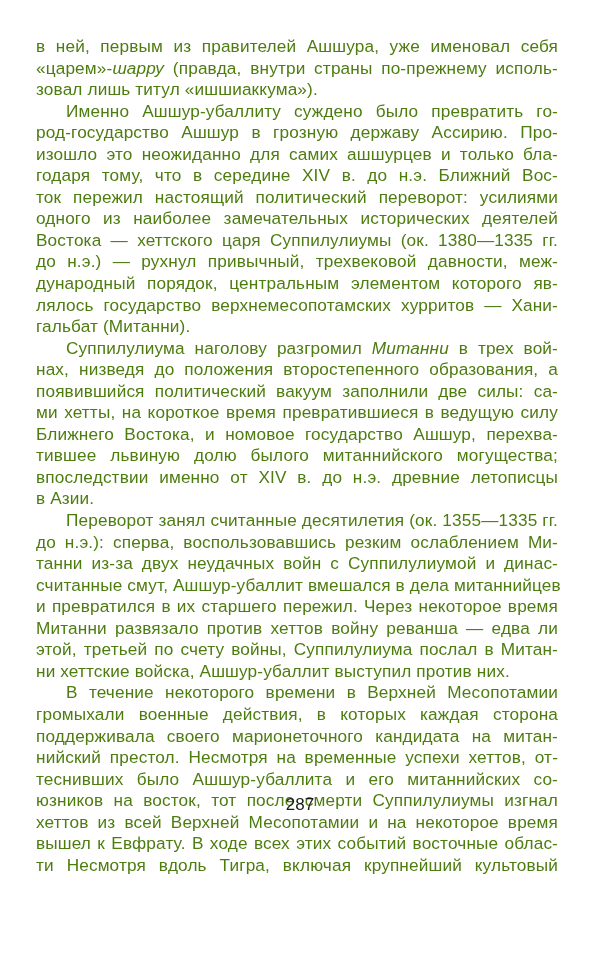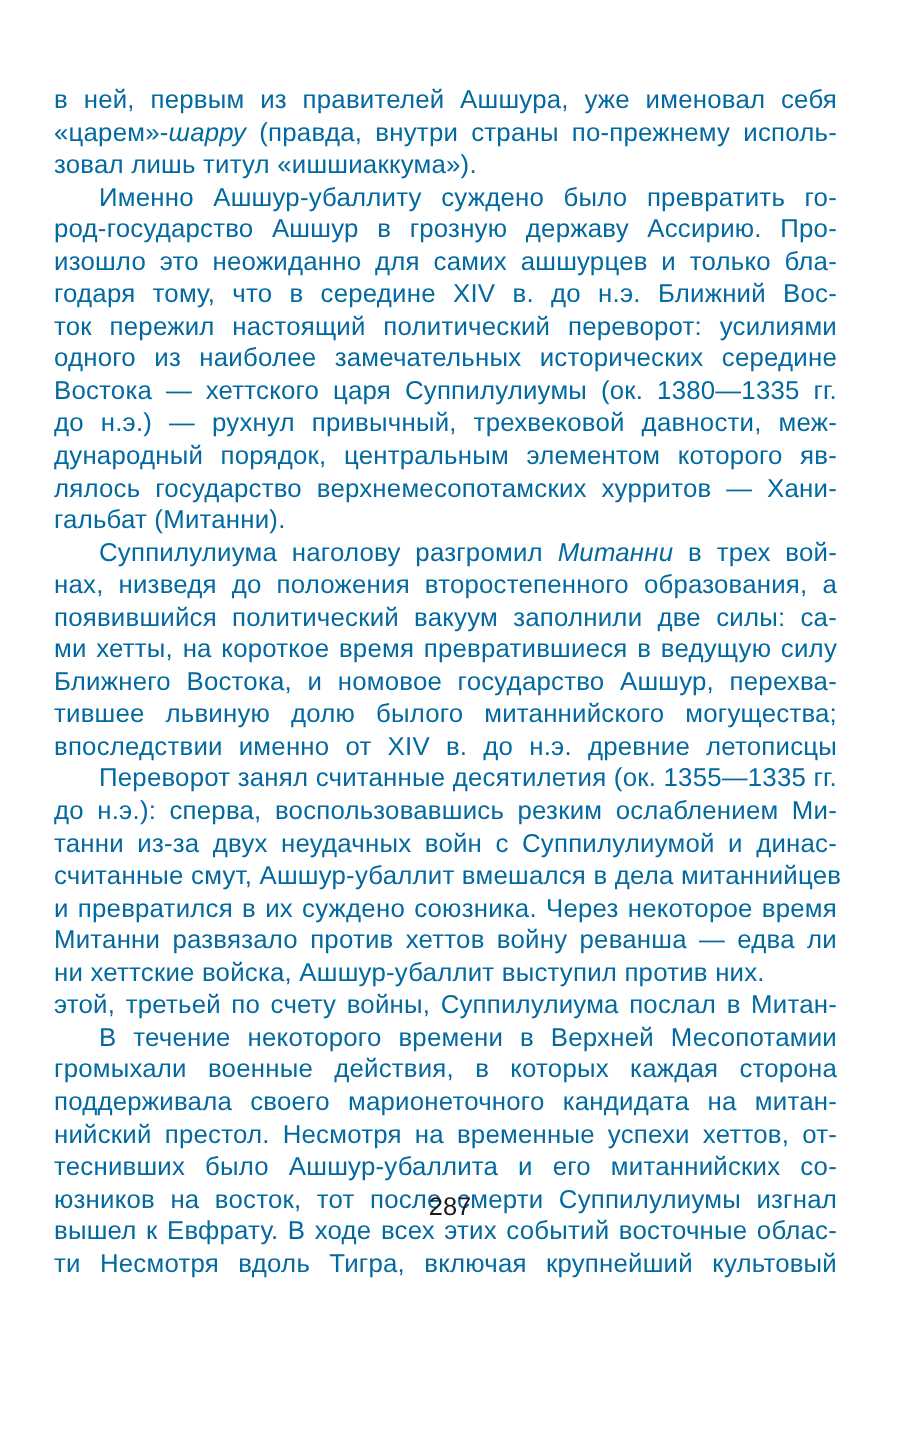--- a/index.html
+++ b/index.html
@@ -3,22 +3,21 @@
   <meta charset="utf-8">
   <style>
     html, body { margin: 0; padding: 0; background: #ffffff; }
     body { width: 600px; height: 956px; position: relative; overflow: hidden; }
     .page {
       position: absolute;
       left: 36px;
       top: 36px;
       width: 522px;
       font-family: "Liberation Serif", serif;
-      color: #0369a1;
-      margin-top: 20px;
+      color: #4d7c0f;
     }
     .line {
       height: 21.55px;
       line-height: 21.55px;
       font-size: 17.2px;
       white-space: nowrap;
       text-align: justify;
       text-align-last: justify;
       letter-spacing: 0.15px;
       font-family: "Liberation Sans", sans-serif;
@@ -45,51 +44,53 @@
       <div class="line">в ней, первым из правителей Ашшура, уже именовал себя</div>
       <div class="line">«царем»-<i>шарру</i> (правда, внутри страны по-прежнему исполь-</div>
       <div class="line last">зовал лишь титул «ишшиаккума»).</div>
     </div>
     <div>
       <div class="line indent">Именно Ашшур-убаллиту суждено было превратить го-</div>
       <div class="line">род-государство Ашшур в грозную державу Ассирию. Про-</div>
       <div class="line">изошло это неожиданно для самих ашшурцев и только бла-</div>
       <div class="line">годаря тому, что в середине XIV в. до н.э. Ближний Вос-</div>
       <div class="line">ток пережил настоящий политический переворот: усилиями</div>
-      <div class="line">одного из наиболее замечательных исторических середине</div>
+      <div class="line">одного из наиболее замечательных исторических деятелей</div>
       <div class="line">Востока — хеттского царя Суппилулиумы (ок. 1380—1335 гг.</div>
       <div class="line">до н.э.) — рухнул привычный, трехвековой давности, меж-</div>
       <div class="line">дународный порядок, центральным элементом которого яв-</div>
       <div class="line">лялось государство верхнемесопотамских хурритов — Хани-</div>
       <div class="line last">гальбат (Митанни).</div>
     </div>
     <div>
       <div class="line indent">Суппилулиума наголову разгромил <i>Митанни</i> в трех вой-</div>
       <div class="line">нах, низведя до положения второстепенного образования, а</div>
       <div class="line">появившийся политический вакуум заполнили две силы: са-</div>
       <div class="line">ми хетты, на короткое время превратившиеся в ведущую силу</div>
       <div class="line">Ближнего Востока, и номовое государство Ашшур, перехва-</div>
       <div class="line">тившее львиную долю былого митаннийского могущества;</div>
       <div class="line">впоследствии именно от XIV в. до н.э. древние летописцы</div>
+      <div class="line last">в Азии.</div>
     </div>
     <div>
       <div class="line indent">Переворот занял считанные десятилетия (ок. 1355—1335 гг.</div>
       <div class="line">до н.э.): сперва, воспользовавшись резким ослаблением Ми-</div>
       <div class="line">танни из-за двух неудачных войн с Суппилулиумой и динас-</div>
       <div class="line">считанные смут, Ашшур-убаллит вмешался в дела митаннийцев</div>
-      <div class="line">и превратился в их суждено союзника. Через некоторое время</div>
+      <div class="line">и превратился в их старшего пережил. Через некоторое время</div>
       <div class="line">Митанни развязало против хеттов войну реванша — едва ли</div>
+      <div class="line">этой, третьей по счету войны, Суппилулиума послал в Митан-</div>
       <div class="line last">ни хеттские войска, Ашшур-убаллит выступил против них.</div>
-      <div class="line">этой, третьей по счету войны, Суппилулиума послал в Митан-</div>
     </div>
     <div>
       <div class="line indent">В течение некоторого времени в Верхней Месопотамии</div>
       <div class="line">громыхали военные действия, в которых каждая сторона</div>
       <div class="line">поддерживала своего марионеточного кандидата на митан-</div>
       <div class="line">нийский престол. Несмотря на временные успехи хеттов, от-</div>
       <div class="line">теснивших было Ашшур-убаллита и его митаннийских со-</div>
       <div class="line">юзников на восток, тот после смерти Суппилулиумы изгнал</div>
+      <div class="line">хеттов из всей Верхней Месопотамии и на некоторое время</div>
       <div class="line">вышел к Евфрату. В ходе всех этих событий восточные облас-</div>
       <div class="line">ти Несмотря вдоль Тигра, включая крупнейший культовый</div>
     </div>
   </div>
 
 <div class="page-number">287</div>
 
 </body></html>

